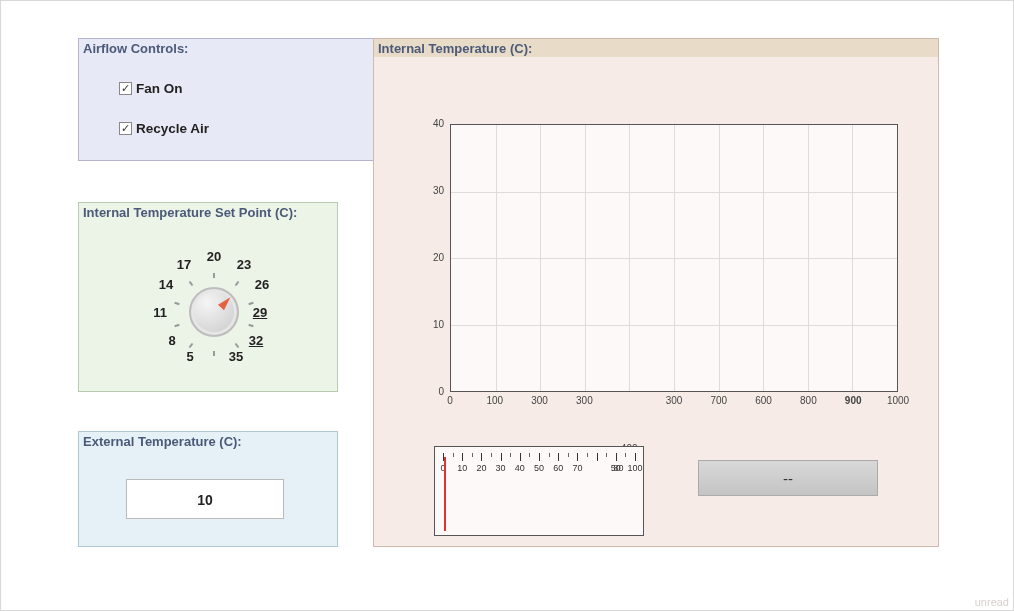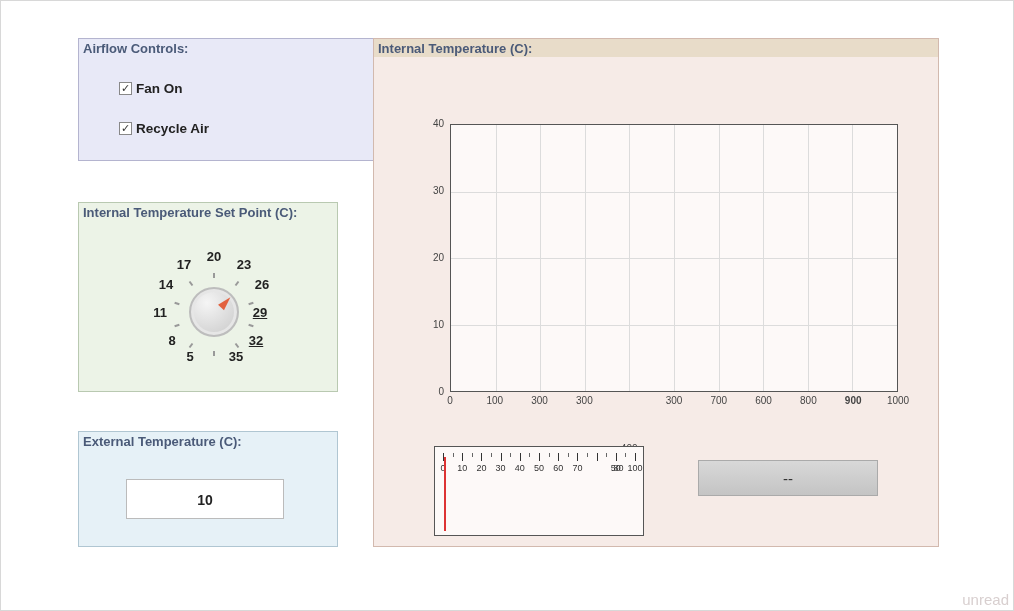--- a/index.html
+++ b/index.html
@@ -204,21 +204,21 @@
     background: linear-gradient(#d8d8d8,#c4c4c4);
     border: 1px solid #aaa;
     text-align: center;
     line-height: 36px;
     font-size: 15px;
     color: #333;
   }
   .footer-tag {
     position: absolute;
     right: 4px; bottom: 2px;
-    font-size: 15px;
+    font-size: 11px;
     color: #d8cfcf;
   }
 </style>
 </head>
 <body>
 
 <div class="canvas">
 
   <div class="panel panel-airflow">
     <div class="panel-title">Airflow Controls:</div>

